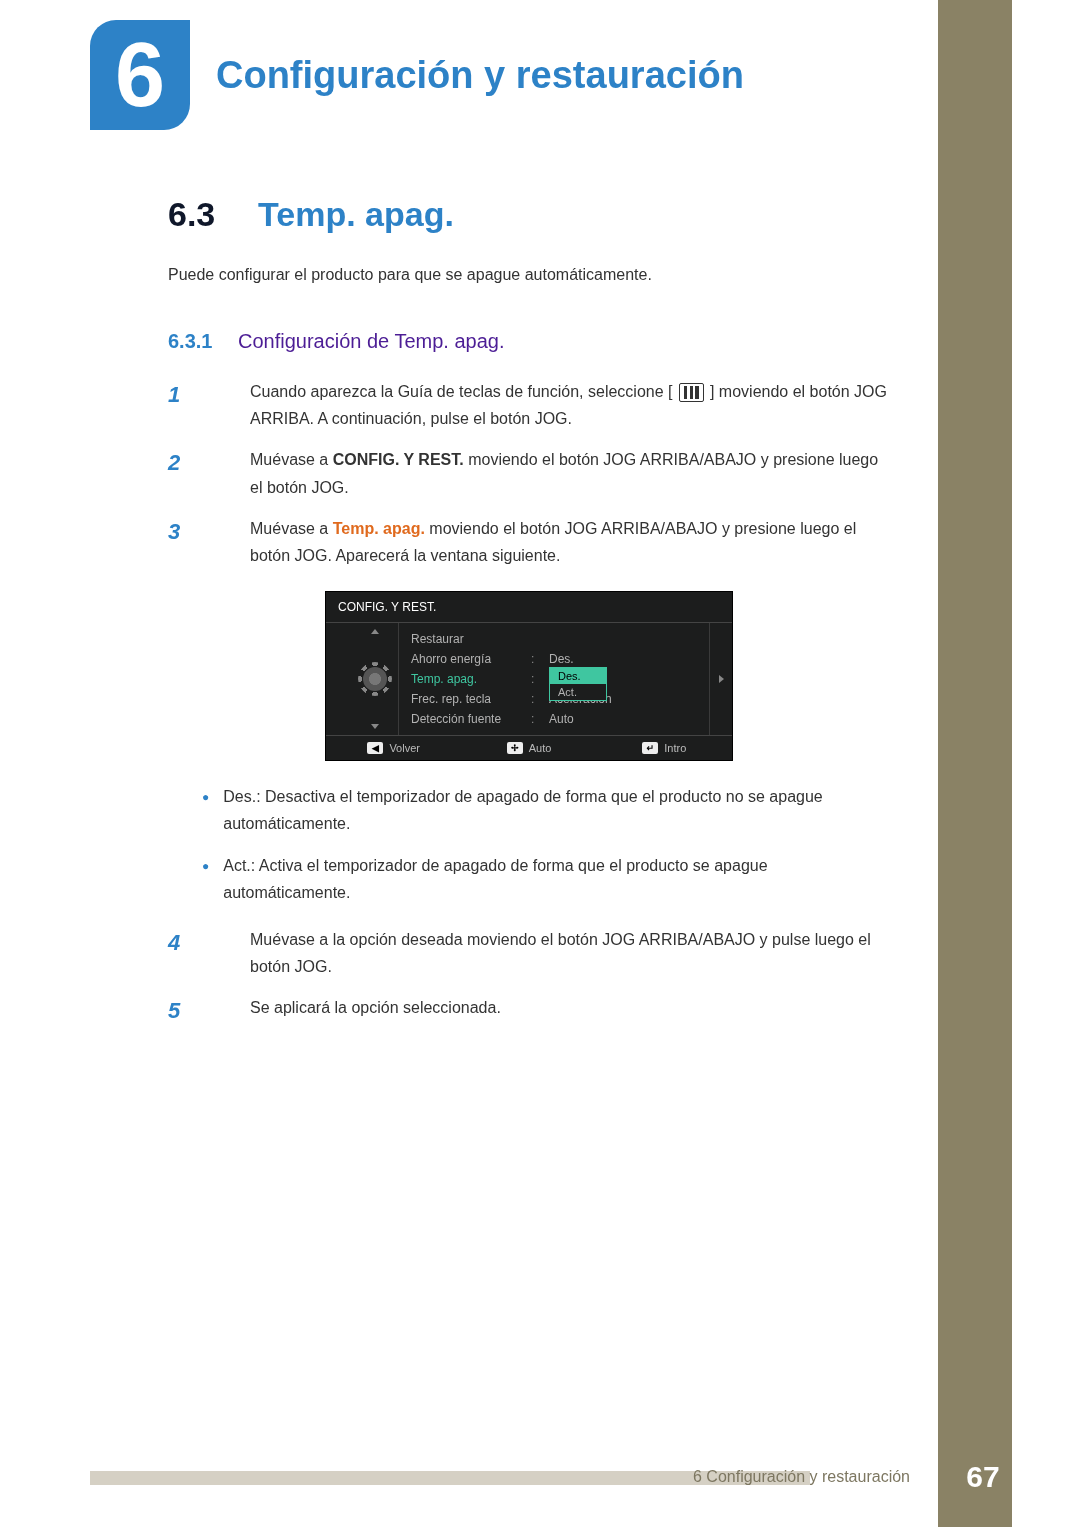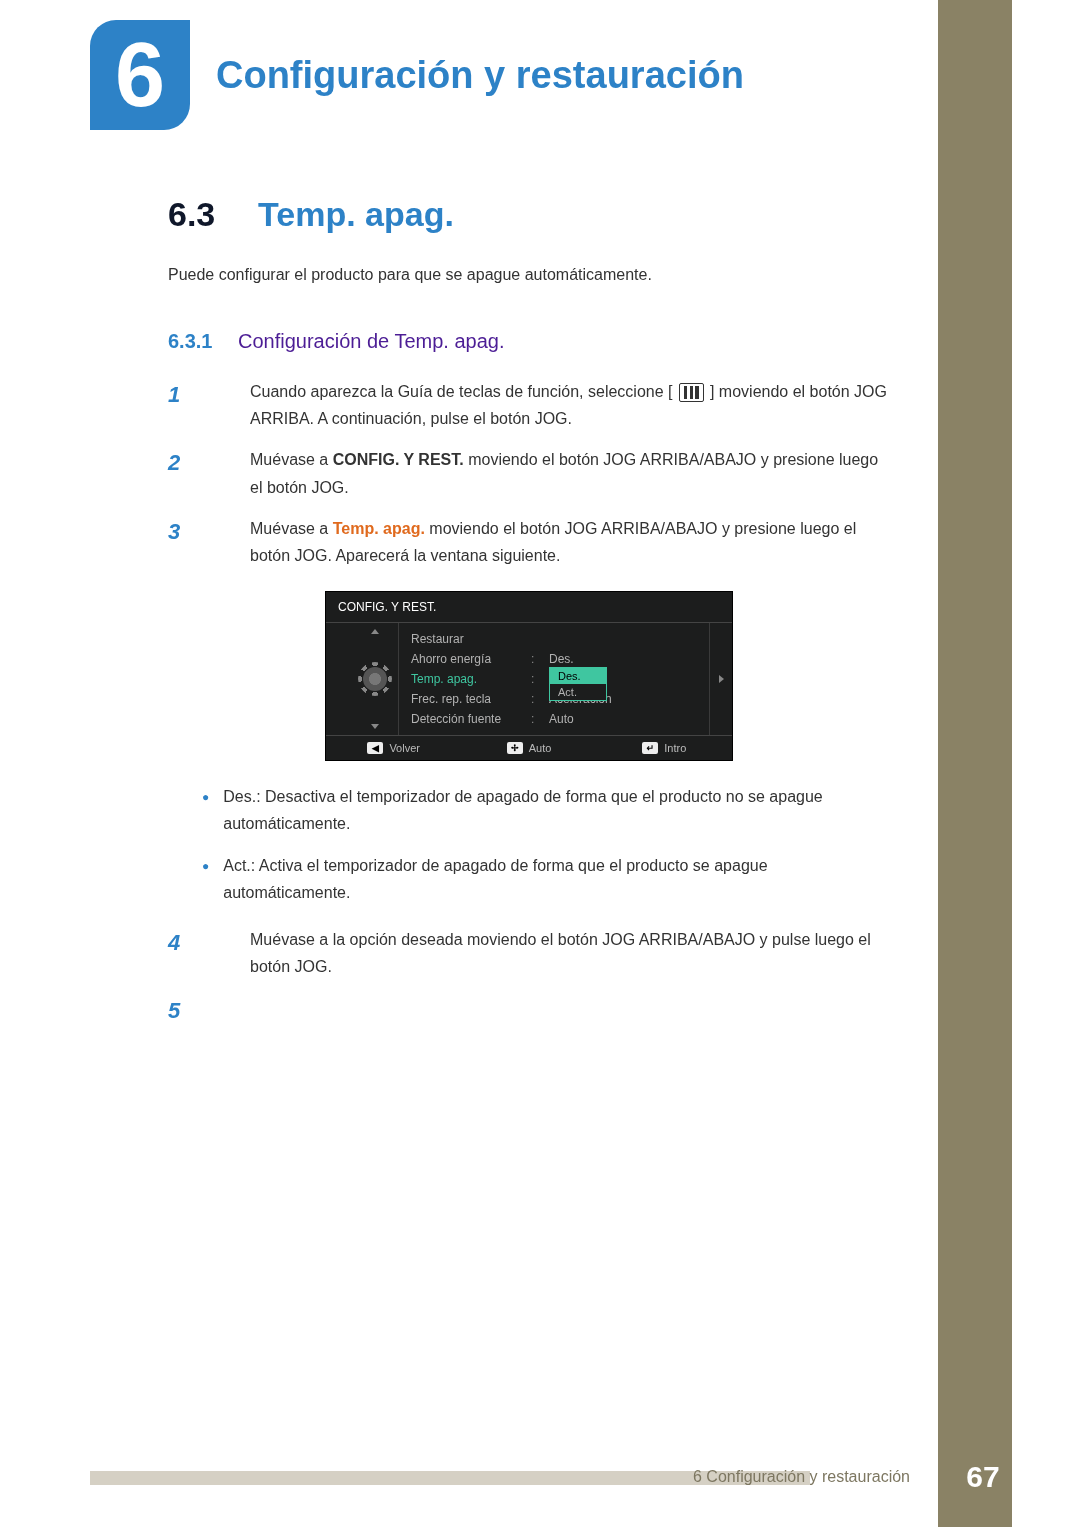--- a/index.html
+++ b/index.html
@@ -311,20 +311,21 @@
       </li>
     </ul>
 
     <div class="steps">
       <div class="step">
         <div class="step-num">4</div>
         <div class="step-text">Muévase a la opción deseada moviendo el botón JOG ARRIBA/ABAJO y pulse luego el botón JOG.</div>
       </div>
       <div class="step">
         <div class="step-num">5</div>
+        <div class="step-text">Se aplicará la opción seleccionada.</div>
       </div>
     </div>
 
   </div>
 </div>
 
 <div class="footer-bar"></div>
 <div class="page-footer">
   <span class="footer-label">6 Configuración y restauración</span>
   <span class="footer-pg">67</span>

